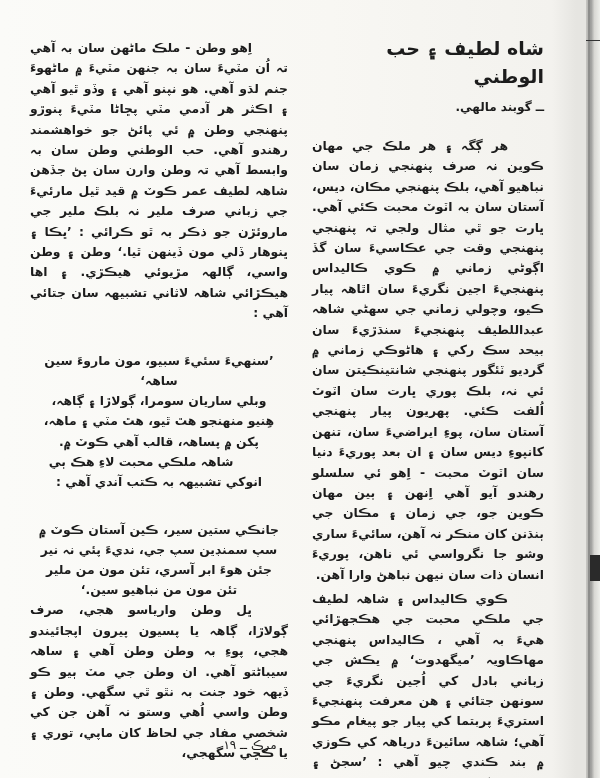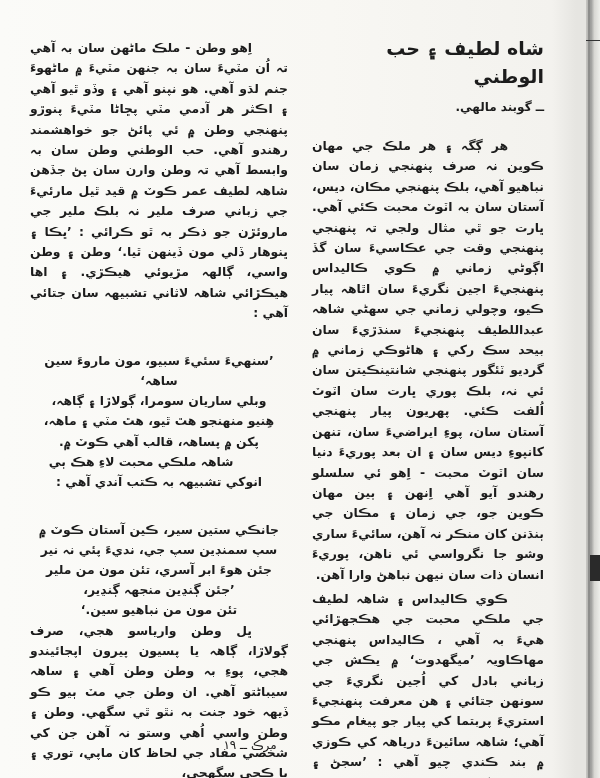--- a/index.html
+++ b/index.html
@@ -79,21 +79,20 @@
       <div>هِنيو منهنجو هٿ ٿيو، هٿ مٽي ۽ ماهہ،</div>
       <div>پکن ۾ پساهہ، قالب آهي ڪوٽ ۾.</div>
     </div>
 
     <p class="verse-intro">شاهہ ملڪي محبت لاءِ هڪ ٻي انوکي تشبيهہ بہ ڪتب آندي آهي :</p>
 
     <div class="verse">
       <div>جانڪي ستين سير، ڪين آستان ڪوٽ ۾</div>
       <div>سپ سمنڊين سپ جي، نديءَ پئي نہ نير</div>
       <div>جئن هوءَ ابر آسري، تئن مون من ملير</div>
-      <div>’جئن ڳنڍين منجهہ ڳنڍير،</div>
       <div>تئن مون من نباهيو سين.‘</div>
     </div>
 
     <p class="para">ڀل وطن وارياسو هجي، صرف ڳولاڙا، ڳاهہ يا پسيون پيرون اپجائيندو هجي، پوءِ بہ وطن وطن آهي ۽ ساهہ سيباڻتو آهي. ان وطن جي مٽ ٻيو ڪو ڏيهہ خود جنت بہ نٿو ٿي سگهي. وطن ۽ وطن واسي اُهي وستو نہ آهن جن کي شخصي مفاد جي لحاظ کان ماپي، توري ۽ يا ڪڇي سگهجي،</p>
   </div>
 
   <div class="footer">مرڪ ــ ١٩</div>
 </div>
 
 </body></html>

